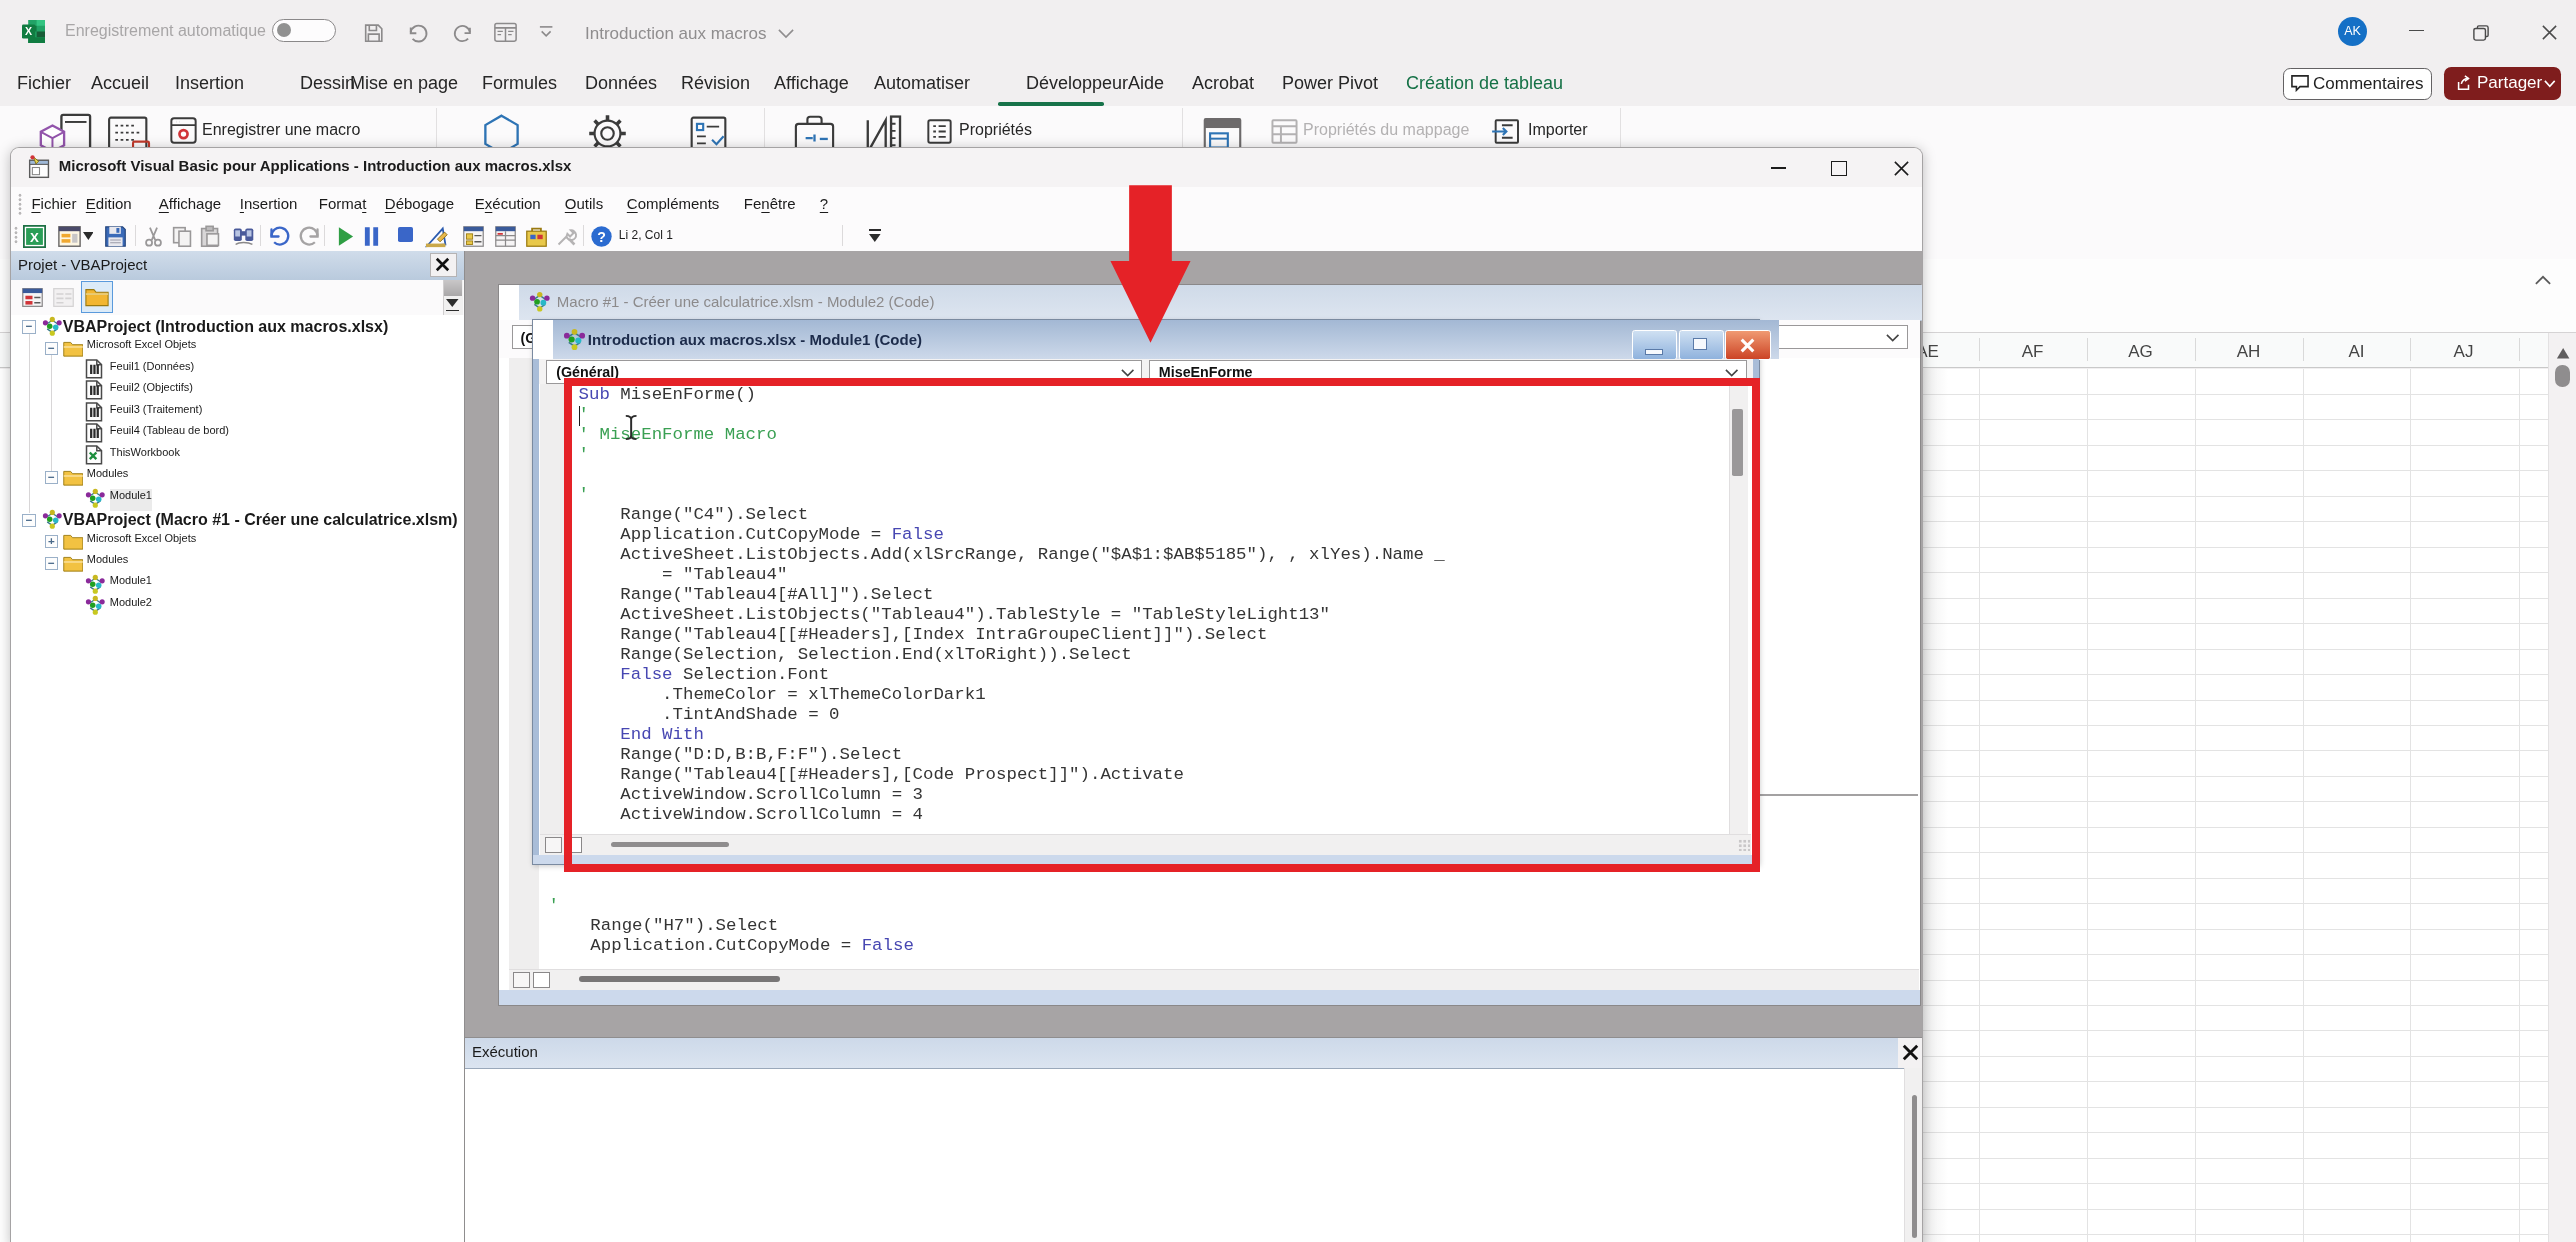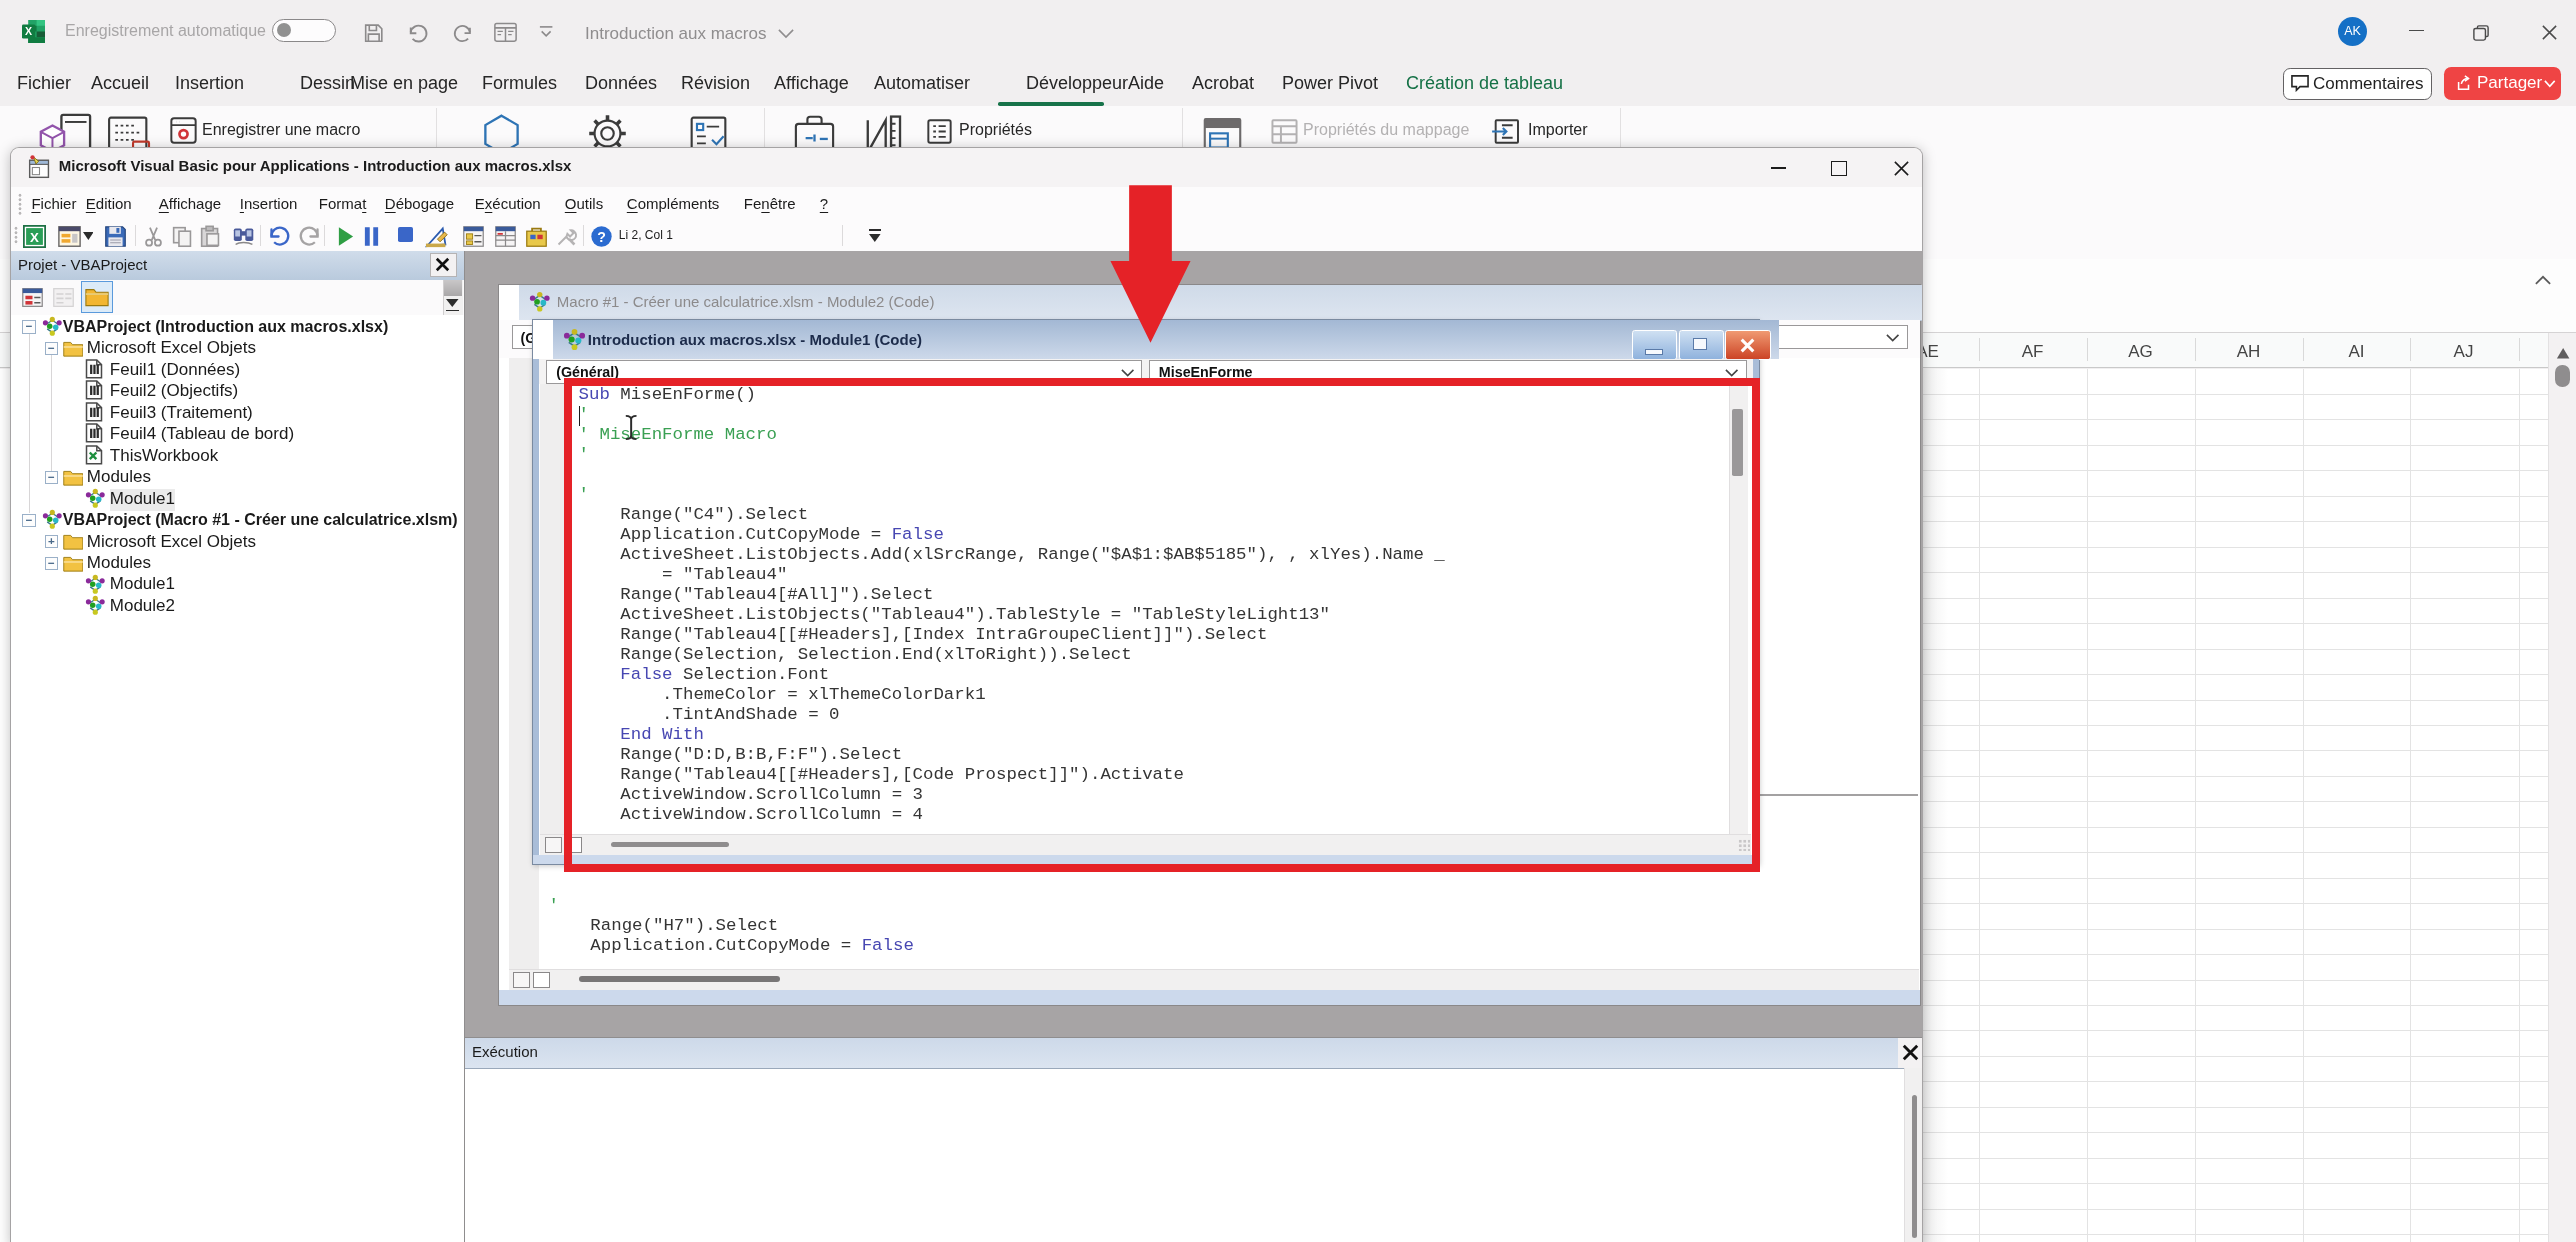--- a/index.html
+++ b/index.html
@@ -26,21 +26,21 @@
   #vbamenu{left:0;top:39px;width:100%;height:35px;background:#fcfbfc;}
   .mi{position:absolute;top:8px;font-size:15px;color:#1b1b1b;white-space:nowrap;}
   .mi u{text-decoration-thickness:1.3px;text-underline-offset:2.7px;}
   #vbatools{left:0;top:74px;width:100%;height:29px;background:#fcfbfc;border-bottom:0.9px solid #d8d6d7;}
   .tsep{position:absolute;top:2.7px;width:0.9px;height:21.5px;background:#dcdadb;}
   #vbaclient{left:0;top:103px;right:0;bottom:0;background:#a7a4a5;overflow:hidden;}
   
   #projpanel{left:0;top:0;width:453px;bottom:0;background:#fff;border-right:1.8px solid #8f8d8e;}
   #projhead{left:0;top:0;width:100%;height:29px;background:linear-gradient(#d0dcea,#b9cadd);border-bottom:0.9px solid #98a8bb;}
   #projtools{left:0;top:29px;width:100%;height:36px;background:#fbfafb;border-bottom:0.9px solid #d8d6d7;}
-  .trow{position:absolute;height:21.5px;font-size:17px;color:#1a1a1a;white-space:nowrap;}
+  .trow{position:absolute;height:21.5px;font-size:11px;color:#1a1a1a;white-space:nowrap;}
   .trow.b{font-weight:bold;font-size:16px;}
   .ebox{position:absolute;width:13.4px;height:13.4px;background:#fdfdfd;border:0.9px solid #9ab0c8;box-sizing:border-box;color:#4a6a8a;font-size:11.6px;line-height:9.8px;text-align:center;font-weight:bold;}
   
   .mdiwin{position:absolute;background:#fff;border:0.9px solid #8a8889;}
   .wtitle{position:absolute;left:0;top:0;width:100%;margin-left:20px;}
   .combo{position:absolute;height:24px;background:#fff;border:0.9px solid #9a9899;box-sizing:border-box;font-size:14.3px;font-weight:bold;color:#111;}
   .combo .cv{position:absolute;left:9px;top:3.6px;}
   .combo svg{position:absolute;right:7.2px;top:8px;}
   .codearea{position:absolute;background:#fff;}
   .marginbar{position:absolute;background:#efeeee;border-right:0.9px solid #e4e2e3;}
@@ -127,21 +127,21 @@
   <div class="tab" style="left:1192px;">Acrobat</div>
   <div class="tab" style="left:1282px;">Power Pivot</div>
   <div class="tab" style="left:1406px;color:#157146;">Création de tableau</div>
 
   <div class="ab" style="left:2283px;top:16px;width:149px;height:32px;background:#fff;border:1.8px solid #636163;border-radius:7.2px;box-sizing:border-box;">
     <svg class="ab" style="left:7.2px;top:6.3px" width="18" height="17" viewBox="0 0 20 19" fill="none" stroke="#262626" stroke-width="1.8">
       <path d="M1 1h18v12h-9l-4 4v-4H1z"></path>
     </svg>
     <div class="ab" style="left:29px;top:5.4px;font-size:17px;color:#1f1f1f;">Commentaires</div>
   </div>
-  <div class="ab" style="left:2444px;top:15px;width:117px;height:33px;background:#ef4444;border-radius:7.2px;">
+  <div class="ab" style="left:2444px;top:15px;width:117px;height:33px;background:#7f1d1d;border-radius:7.2px;">
     <svg class="ab" style="left:10.7px;top:7.2px" width="18" height="18" viewBox="0 0 20 20" fill="none" stroke="#fff" stroke-width="1.7">
       <path d="M4 9v8h11v-5"></path>
         <path d="M7 11c1-4 4-6 8-6"></path>
         <path d="M11 2l4 3-4 3"></path>
     </svg>
     <div class="ab" style="left:33px;top:6.3px;font-size:17px;color:#fff;">Partager</div>
     <svg class="ab" style="left:100px;top:12.5px" width="11.6" height="8" viewBox="0 0 13 9" fill="none" stroke="#fff" stroke-width="1.8">
       <path d="M1 1l5.5 6L12 1"></path>
     </svg>
   </div>

